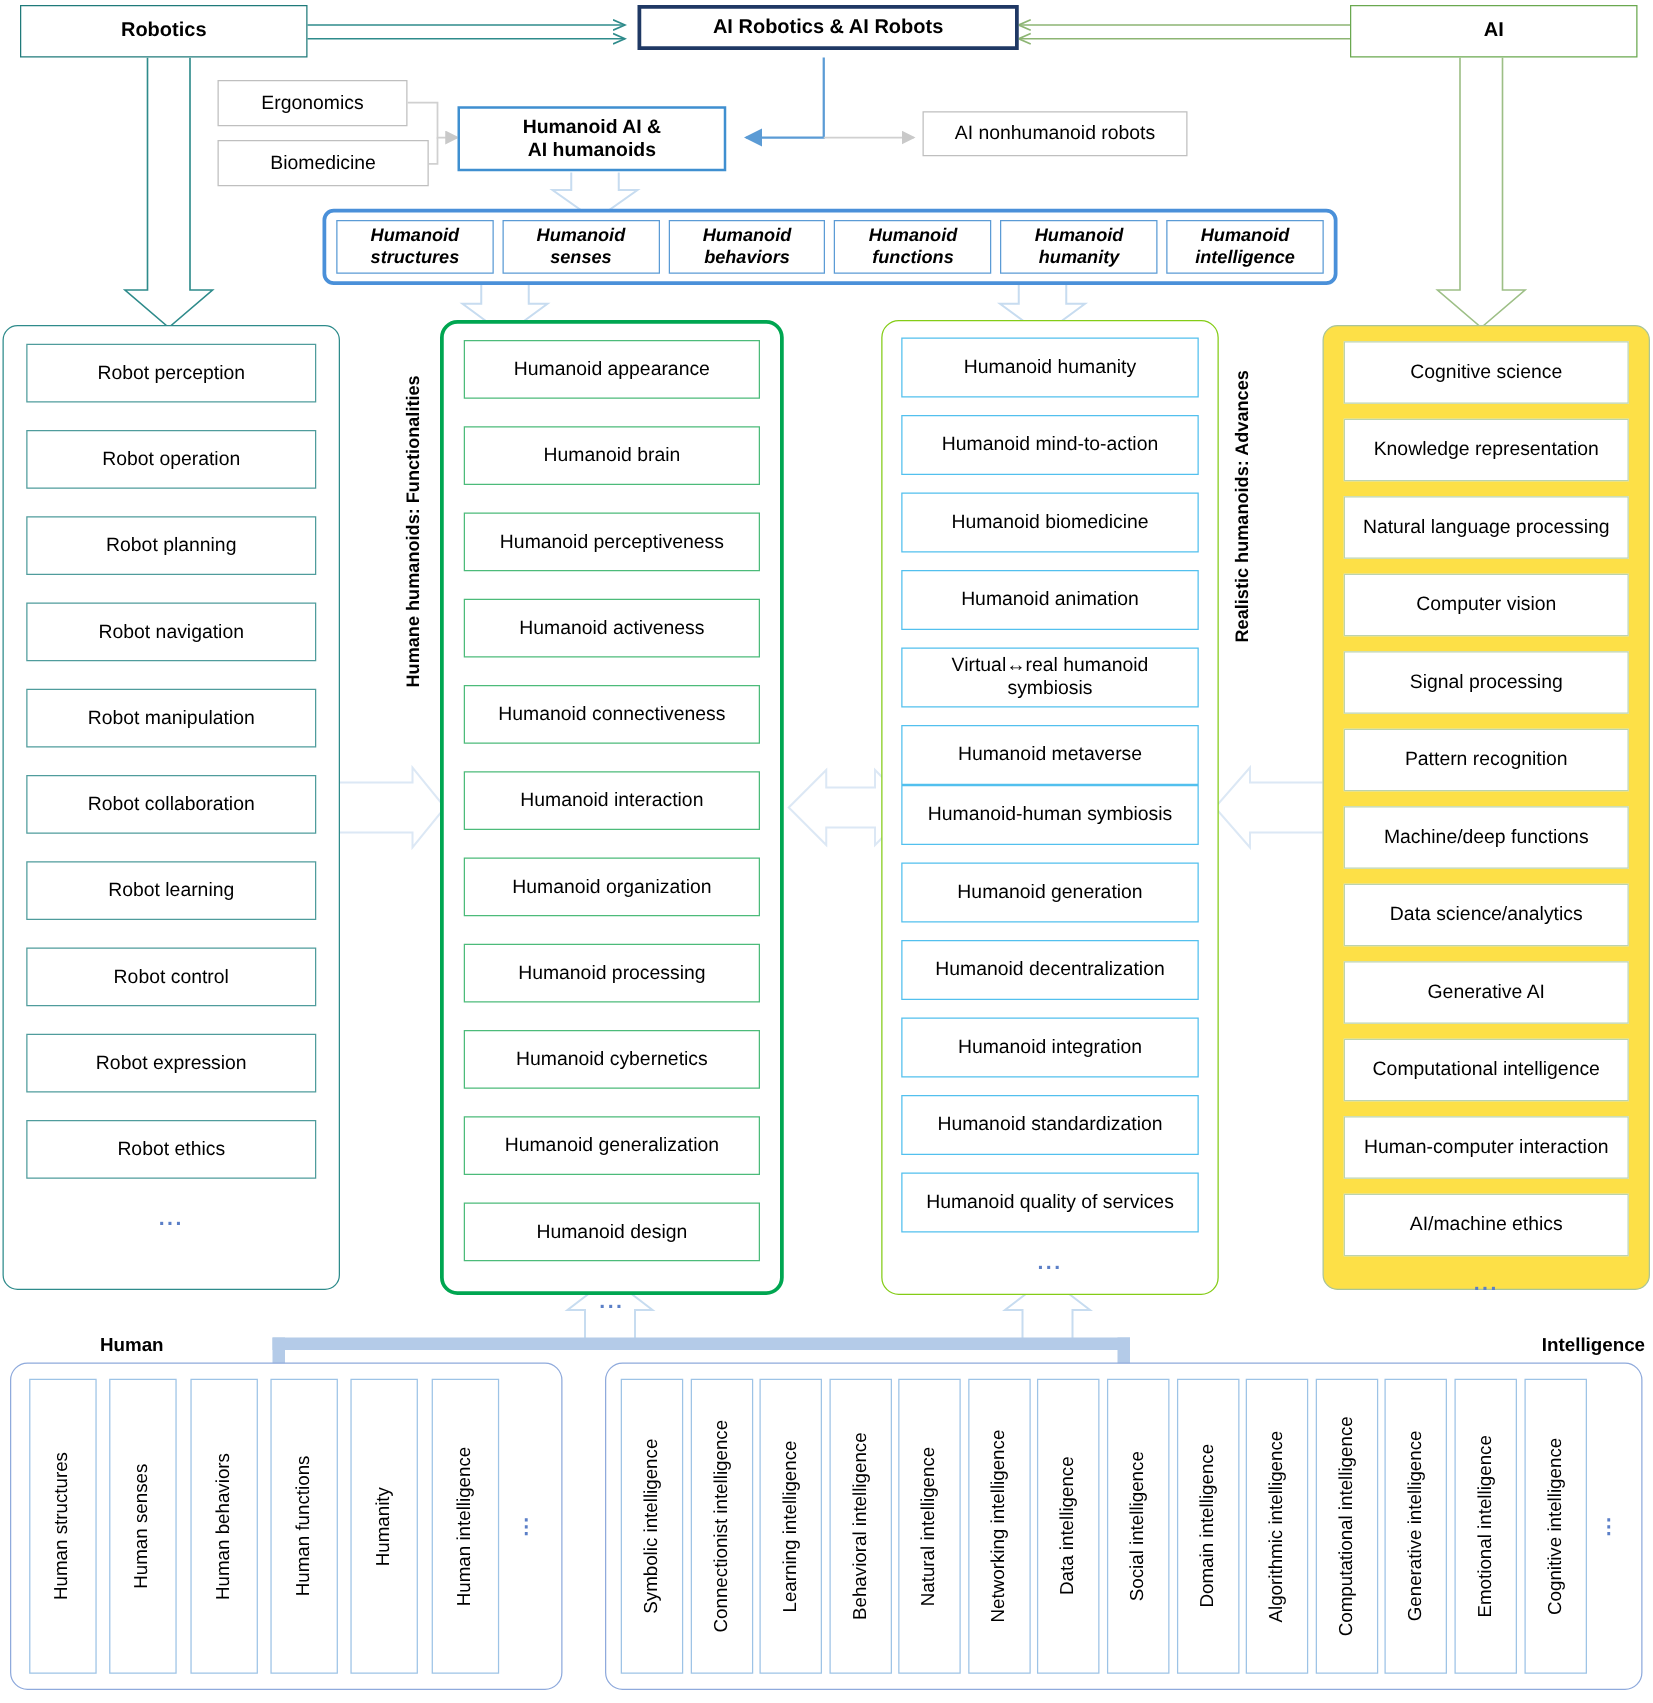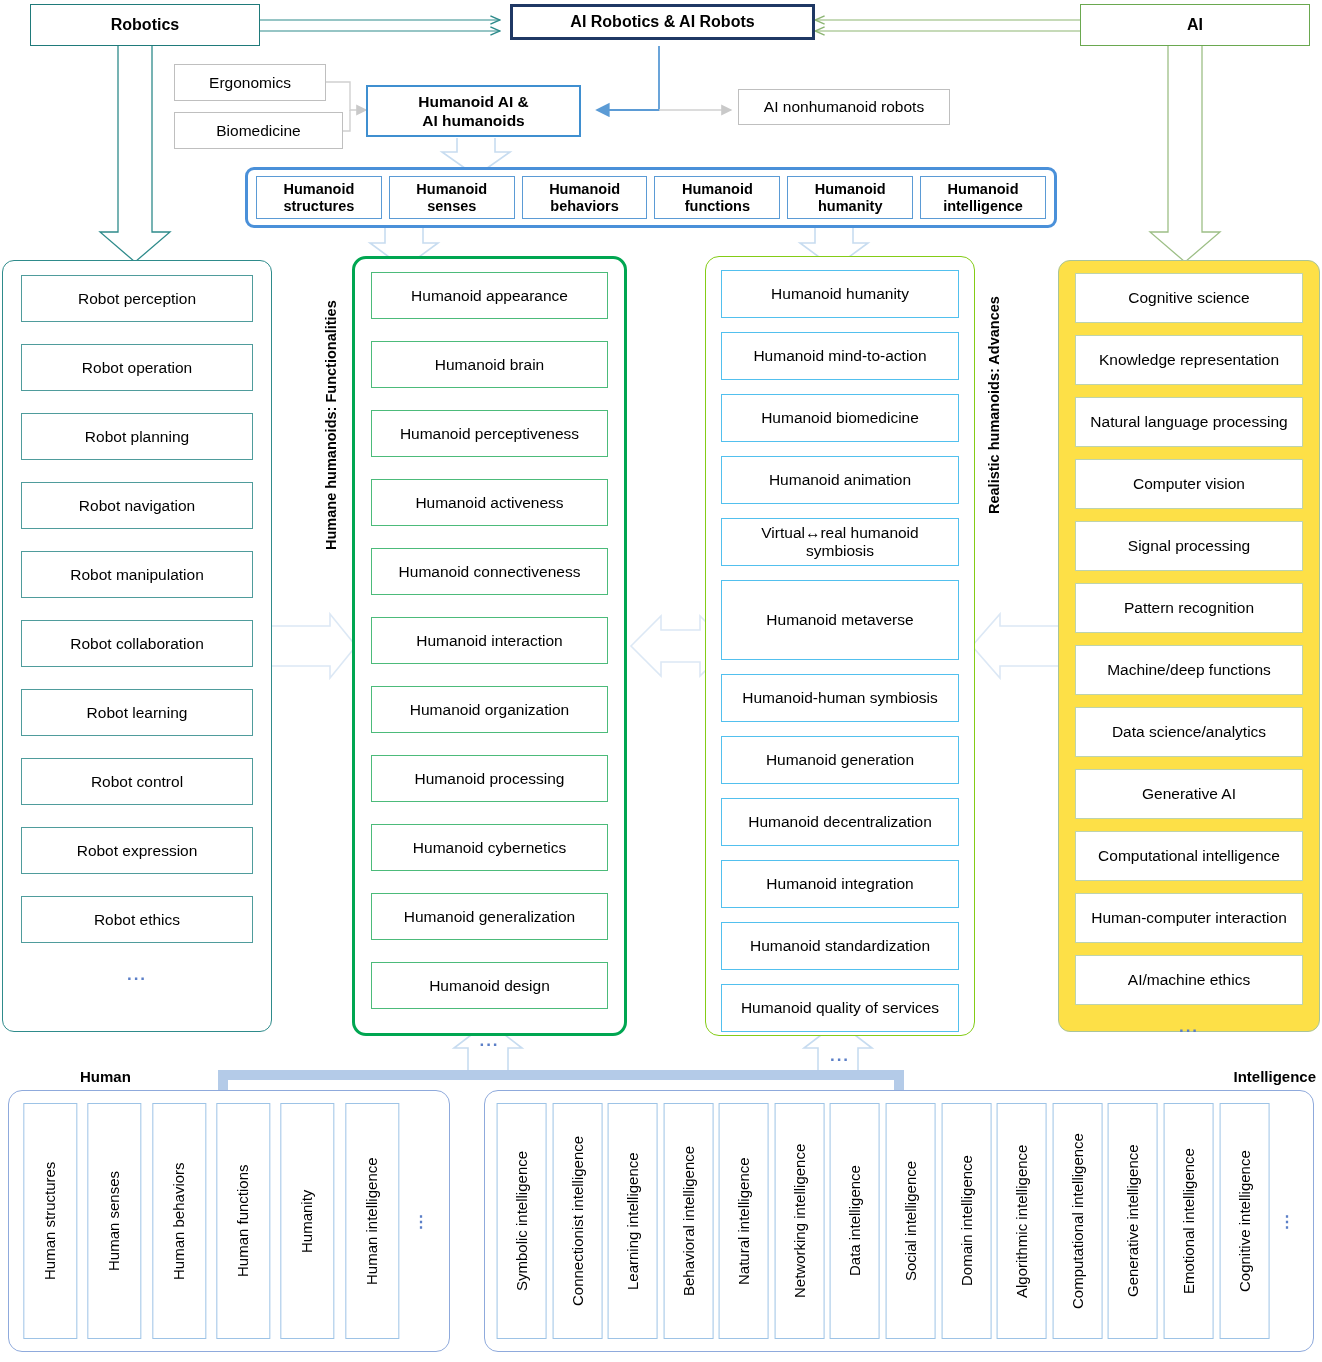--- a/index.html
+++ b/index.html
@@ -121,38 +121,38 @@
     </g>
     <g>
       <path d="M818,1076 L818,1048 L804,1048 L838,1022 L872,1048 L858,1048 L858,1076" fill="none" stroke="#c7dcf0" stroke-width="1.6"></path>
     </g>
   </svg>
 
   <div class="bar abs" style="left:218px;top:1070px;width:686px;height:10px;"></div>
   <div class="bar abs" style="left:218px;top:1070px;width:10px;height:26px;"></div>
   <div class="bar abs" style="left:894px;top:1070px;width:10px;height:26px;"></div>
 
-  <div class="abs node teal-box bold" style="left:30px;top:4px;width:230px;height:42px;font-size:16px;">Robotics</div>
+  <div class="abs node teal-box bold" style="left:16px;top:4px;width:230px;height:42px;font-size:16px;">Robotics</div>
 
   <div class="abs node navy-box bold" style="left:510px;top:4px;width:305px;height:36px;font-size:16px;">AI Robotics &amp; AI Robots</div>
 
   <div class="abs node olive-box bold" style="left:1080px;top:4px;width:230px;height:42px;font-size:16px;">AI</div>
 
   <div class="abs node grey-box" style="left:174px;top:64px;width:152px;height:37px;font-size:15.5px;">Ergonomics</div>
 
   <div class="abs node grey-box" style="left:174px;top:112px;width:169px;height:37px;font-size:15.5px;">Biomedicine</div>
 
   <div class="abs node blue-box bold" style="left:366px;top:85px;width:215px;height:52px;font-size:15.5px;flex-direction:column;line-height:1.25;">
     <span>Humanoid AI &amp;</span>
     <span>AI humanoids</span>
   </div>
 
   <div class="abs node grey-box" style="left:738px;top:89px;width:212px;height:36px;font-size:15.5px;">AI nonhumanoid robots</div>
 
-  <div class="abs cat-wrap" style="left:245px;top:167px;width:812px;height:61px;">
+  <div class="abs cat-wrap" style="left:258px;top:167px;width:812px;height:61px;font-style:italic;">
     <div id="cat-host" style="display:flex;gap:7px;padding:6px 8px;height:100%;box-sizing:border-box;">
         <div class="cat node" style="flex: 1 1 0%; flex-direction: column; font-size: 14.5px;">
           <span>Humanoid</span>
           <span>structures</span>
         </div>
         <div class="cat node" style="flex: 1 1 0%; flex-direction: column; font-size: 14.5px;">
           <span>Humanoid</span>
           <span>senses</span>
         </div>
         <div class="cat node" style="flex: 1 1 0%; flex-direction: column; font-size: 14.5px;">
@@ -209,21 +209,21 @@
       </div>
   </div>
 
   <div class="abs col-cyan" style="left:705px;top:256px;width:270px;height:780px;">
     <div id="realistic-host" style="padding:13px 15px 0 15px;">
         <div class="item node item-c" style="height: 46px; margin-bottom: 14px; padding: 0px 4px;">Humanoid humanity</div>
         <div class="item node item-c" style="height: 46px; margin-bottom: 14px; padding: 0px 4px;">Humanoid mind-to-action</div>
         <div class="item node item-c" style="height: 46px; margin-bottom: 14px; padding: 0px 4px;">Humanoid biomedicine</div>
         <div class="item node item-c" style="height: 46px; margin-bottom: 14px; padding: 0px 4px;">Humanoid animation</div>
         <div class="item node item-c" style="height: 46px; margin-bottom: 14px; padding: 0px 4px;">Virtual↔real humanoid symbiosis</div>
-        <div class="item node item-c" style="height: 46px; margin-bottom: 14px; padding: 16px 4px;">Humanoid metaverse</div>
+        <div class="item node item-c" style="height: 46px; padding: 0px 4px;">Humanoid metaverse</div>
         <div class="item node item-c" style="height: 46px; margin-bottom: 14px; padding: 0px 4px;">Humanoid-human symbiosis</div>
         <div class="item node item-c" style="height: 46px; margin-bottom: 14px; padding: 0px 4px;">Humanoid generation</div>
         <div class="item node item-c" style="height: 46px; margin-bottom: 14px; padding: 0px 4px;">Humanoid decentralization</div>
         <div class="item node item-c" style="height: 46px; margin-bottom: 14px; padding: 0px 4px;">Humanoid integration</div>
         <div class="item node item-c" style="height: 46px; margin-bottom: 14px; padding: 0px 4px;">Humanoid standardization</div>
         <div class="item node item-c" style="height: 46px; margin-bottom: 14px; padding: 0px 4px;">Humanoid quality of services</div>
         <div class="dots" style="text-align: center; margin-top: 2px;">...</div>
       </div>
   </div>
 

